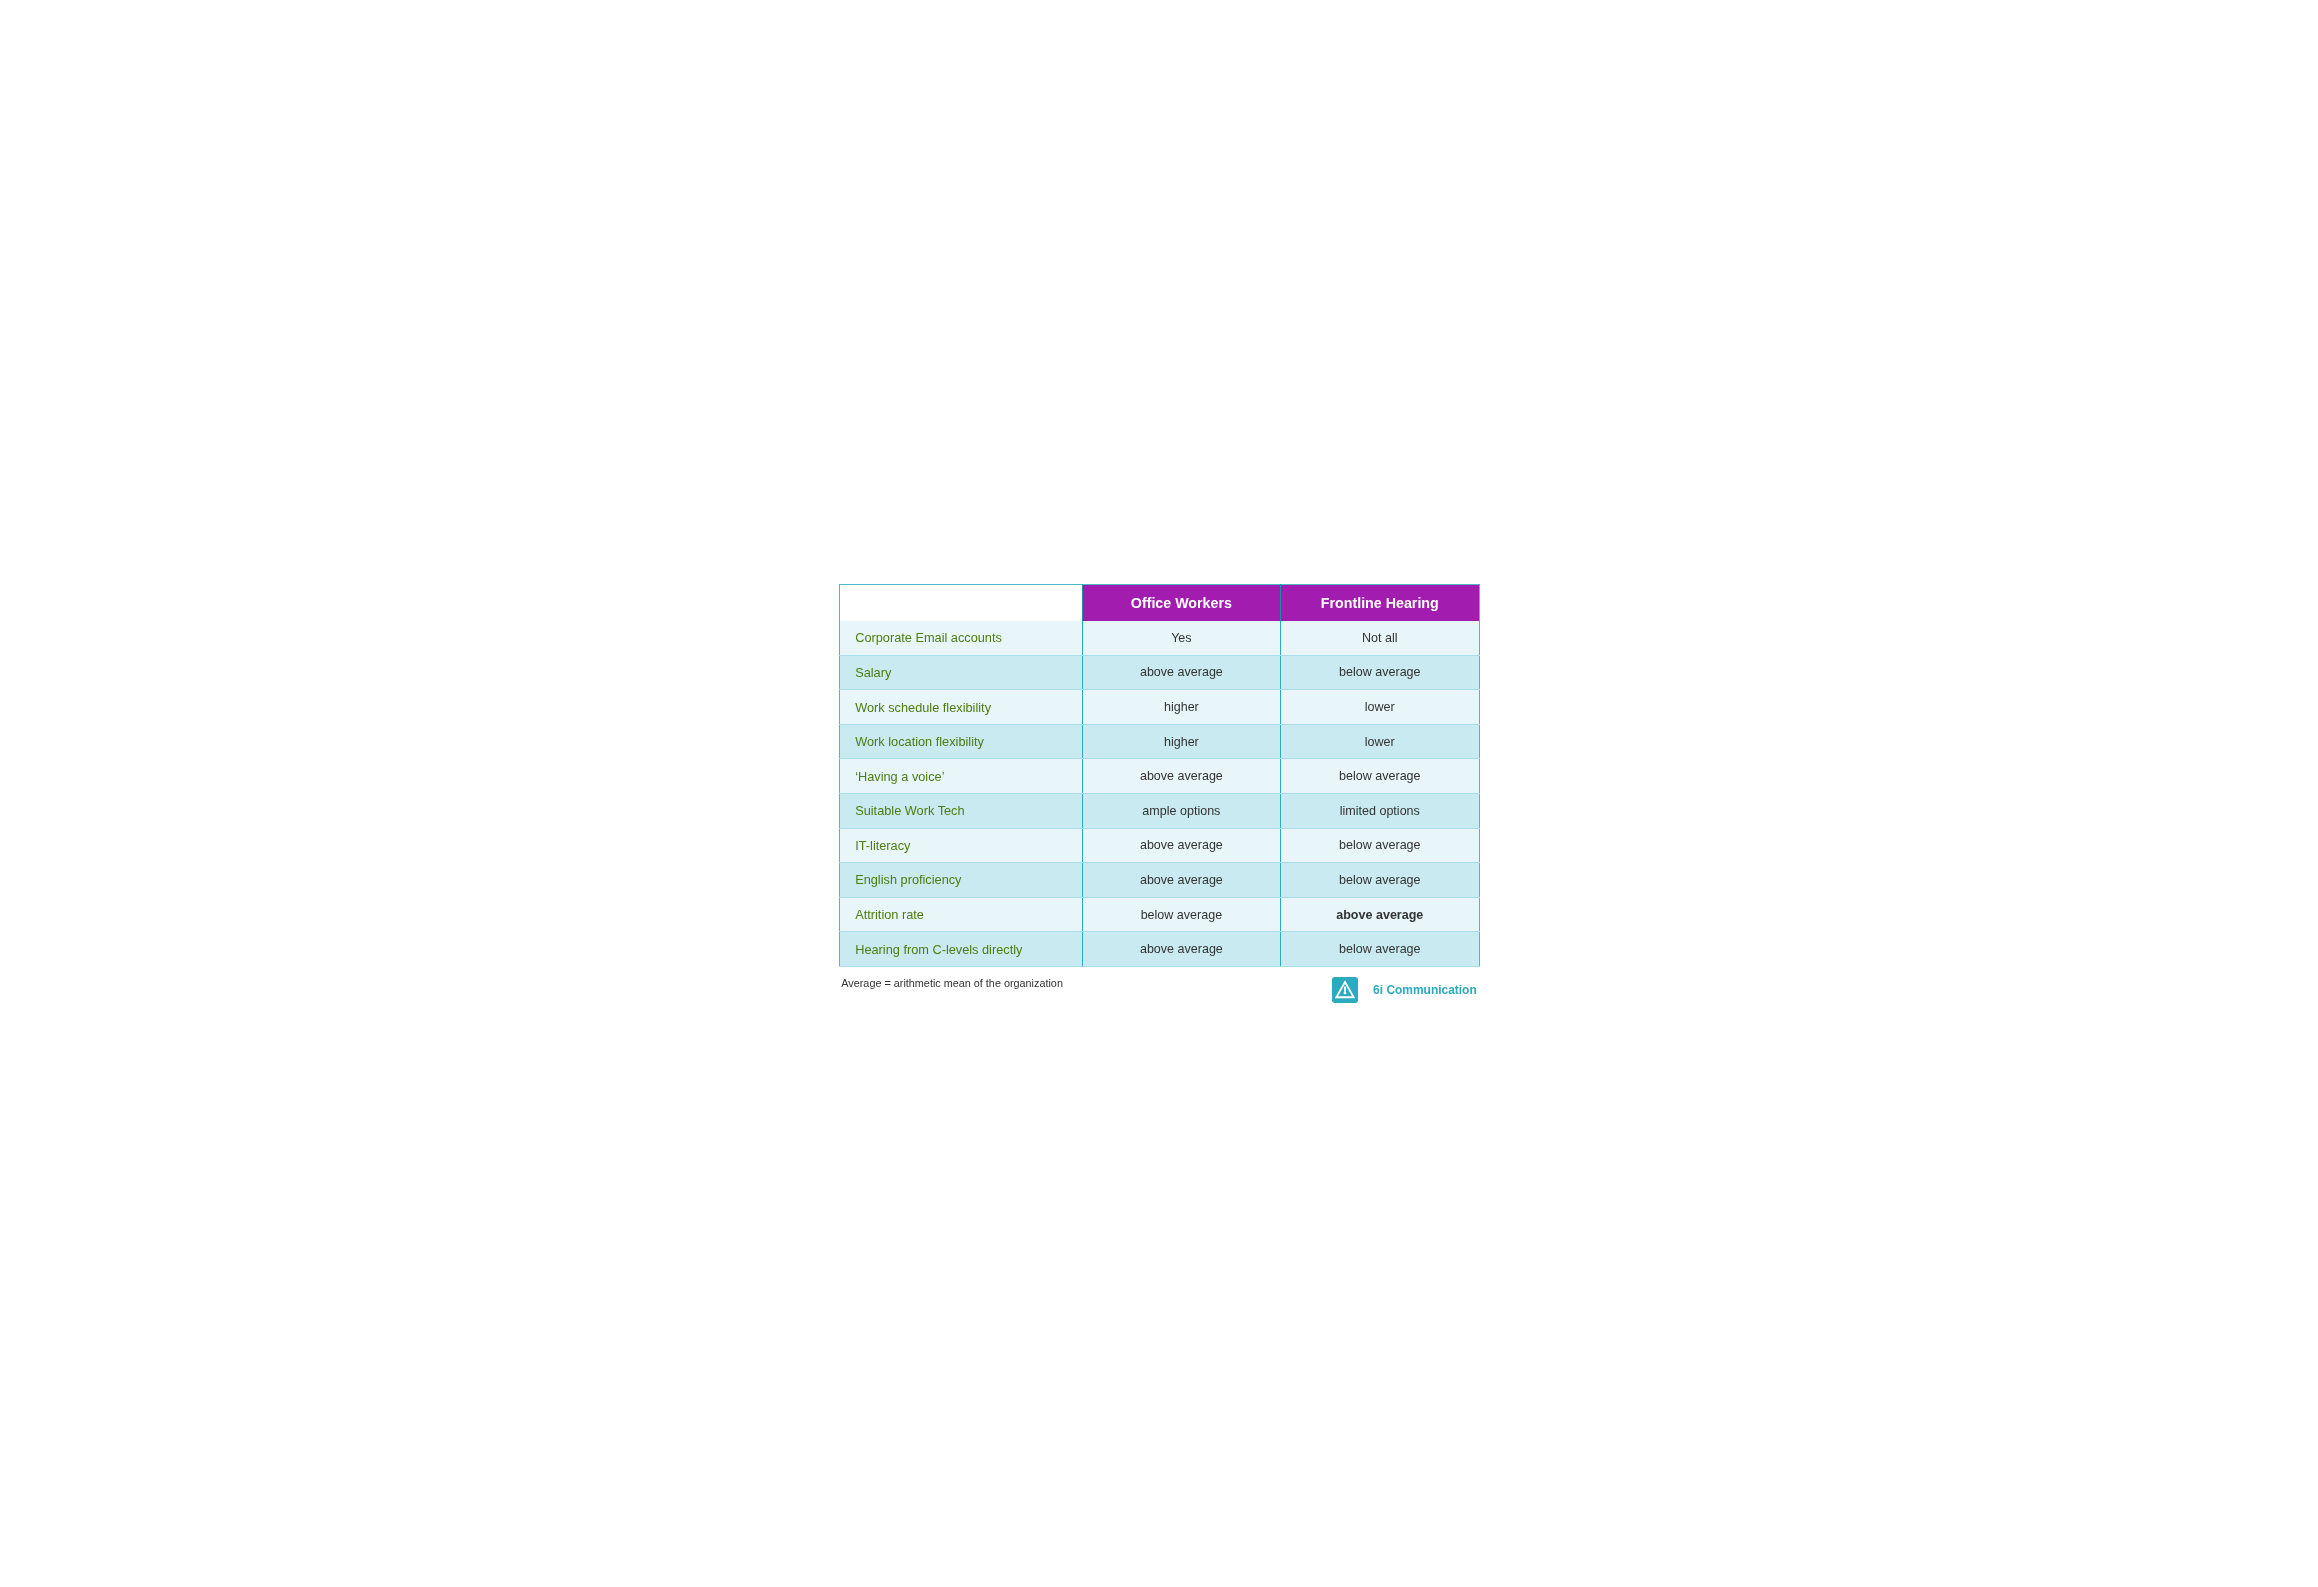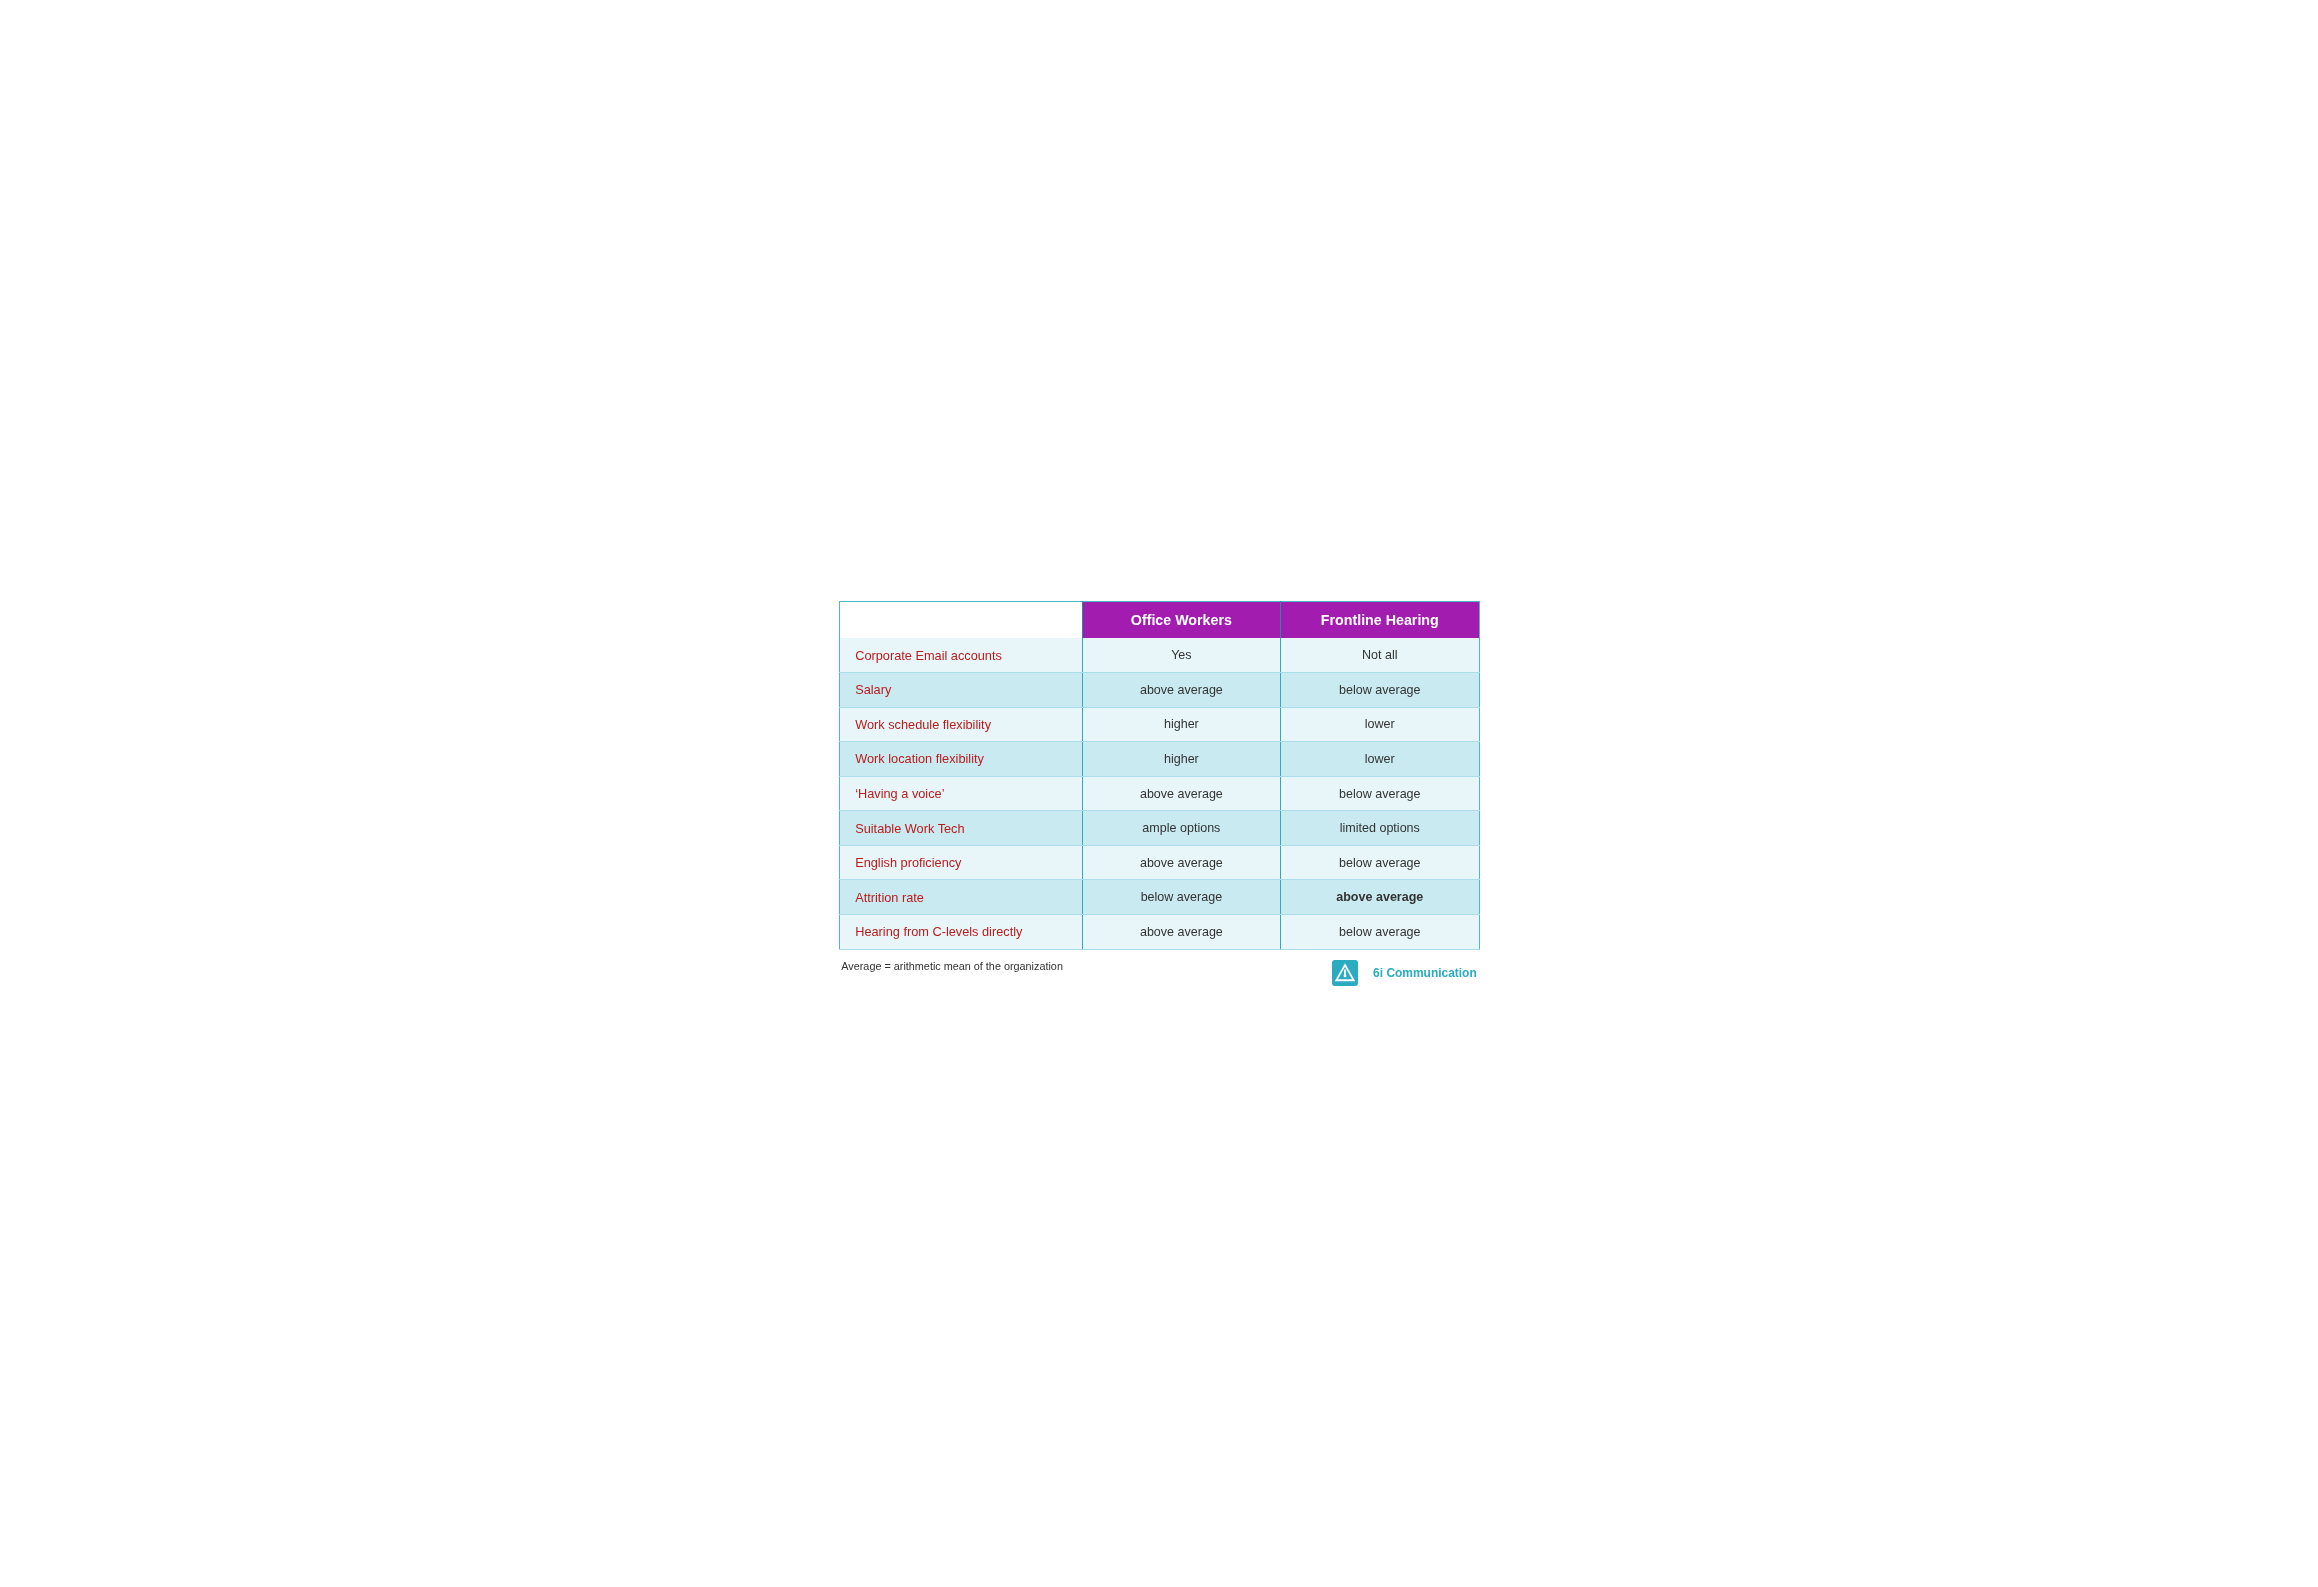--- a/index.html
+++ b/index.html
@@ -49,21 +49,21 @@
     }
 
     tbody tr td {
       padding: 9.3px 15.7px;
       font-size: 1.1rem;
       border-bottom: 0.7px solid #aaddea;
     }
 
     tbody tr td:first-child {
       font-size: 1.12rem;
-      color: #b91c1c;
+      color: #4d7c0f;
       border-right: 1.4px solid #2aabbf;
       width: 38%;
     }
 
     tbody tr td:nth-child(2) {
       text-align: center;
       color: #333;
       width: 31%;
       border-right: 1.4px solid #2aabbf;
     }
@@ -145,20 +145,25 @@
           <td>‘Having a voice’</td>
           <td>above average</td>
           <td>below average</td>
         </tr>
         <tr>
           <td>Suitable Work Tech</td>
           <td>ample options</td>
           <td>limited options</td>
         </tr>
         <tr>
+          <td>IT-literacy</td>
+          <td>above average</td>
+          <td>below average</td>
+        </tr>
+        <tr>
           <td>English proficiency</td>
           <td>above average</td>
           <td>below average</td>
         </tr>
         <tr>
           <td>Attrition rate</td>
           <td>below average</td>
           <td class="bold">above average</td>
         </tr>
         <tr>

